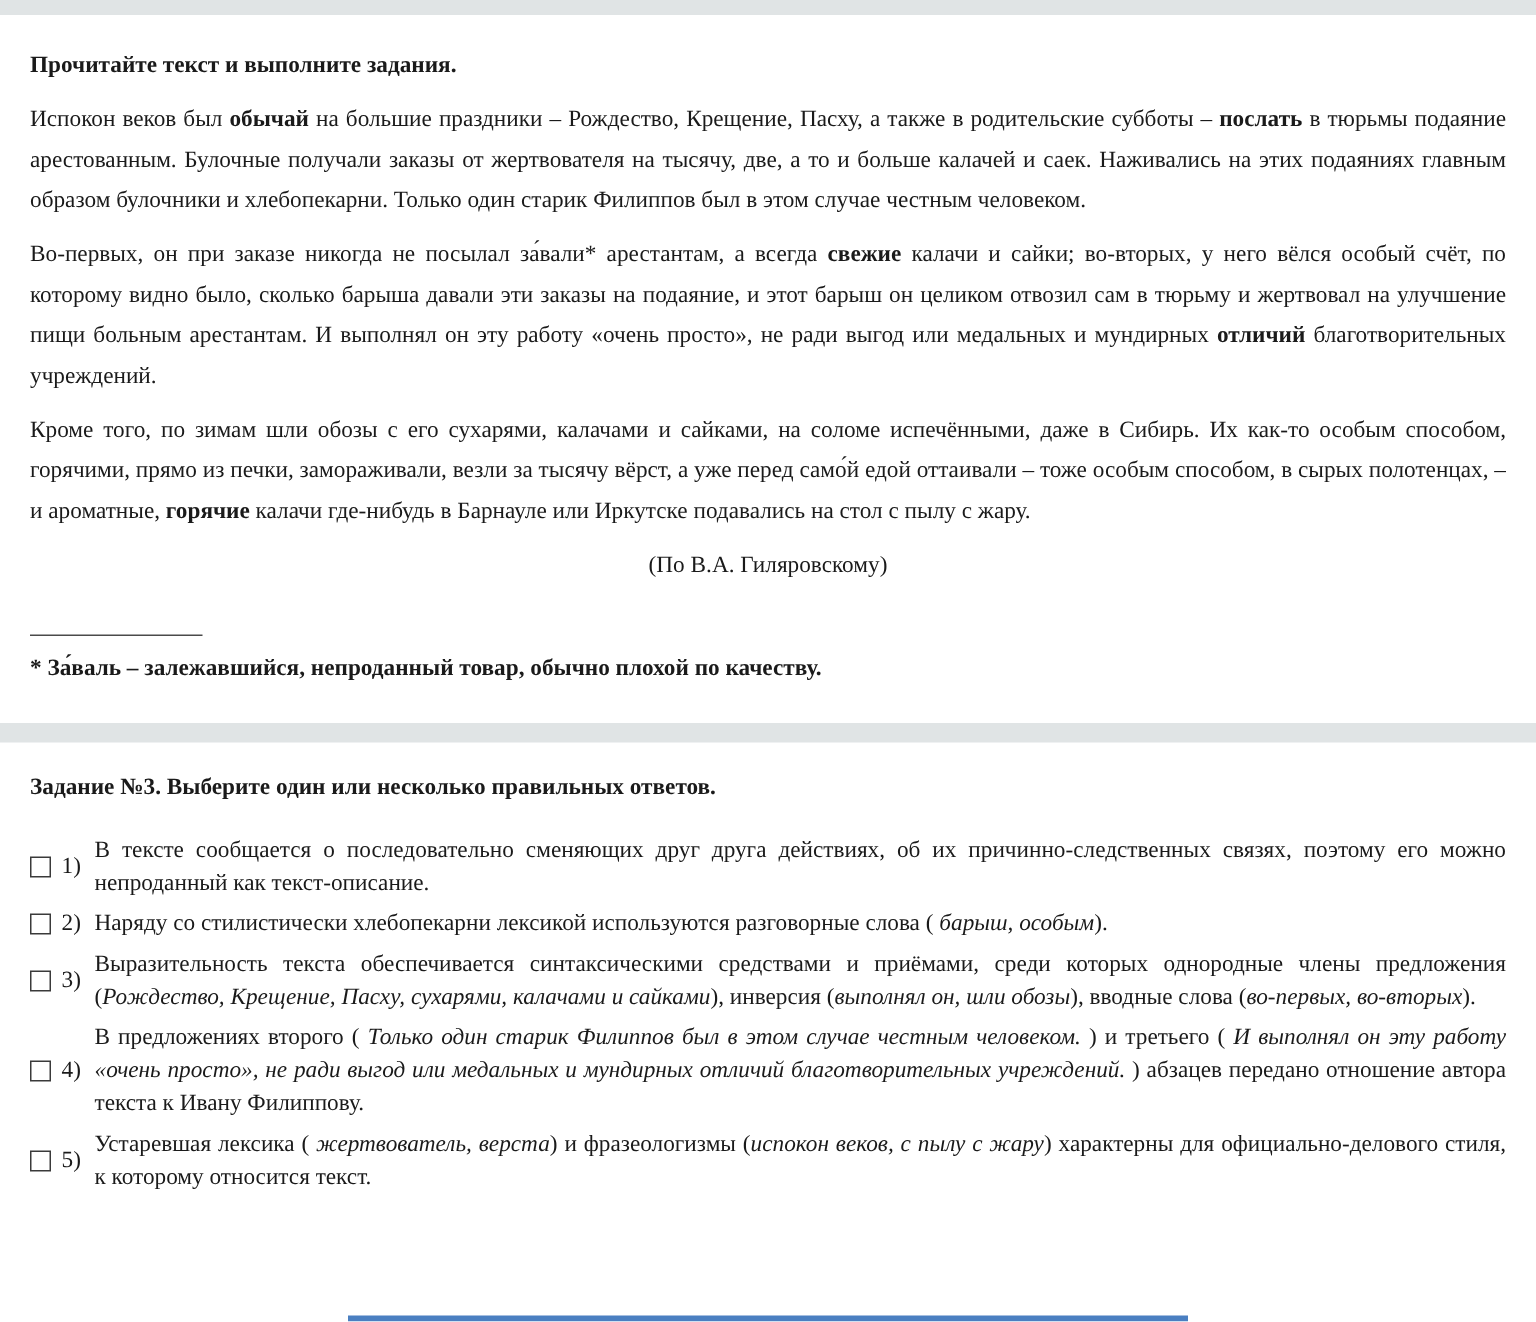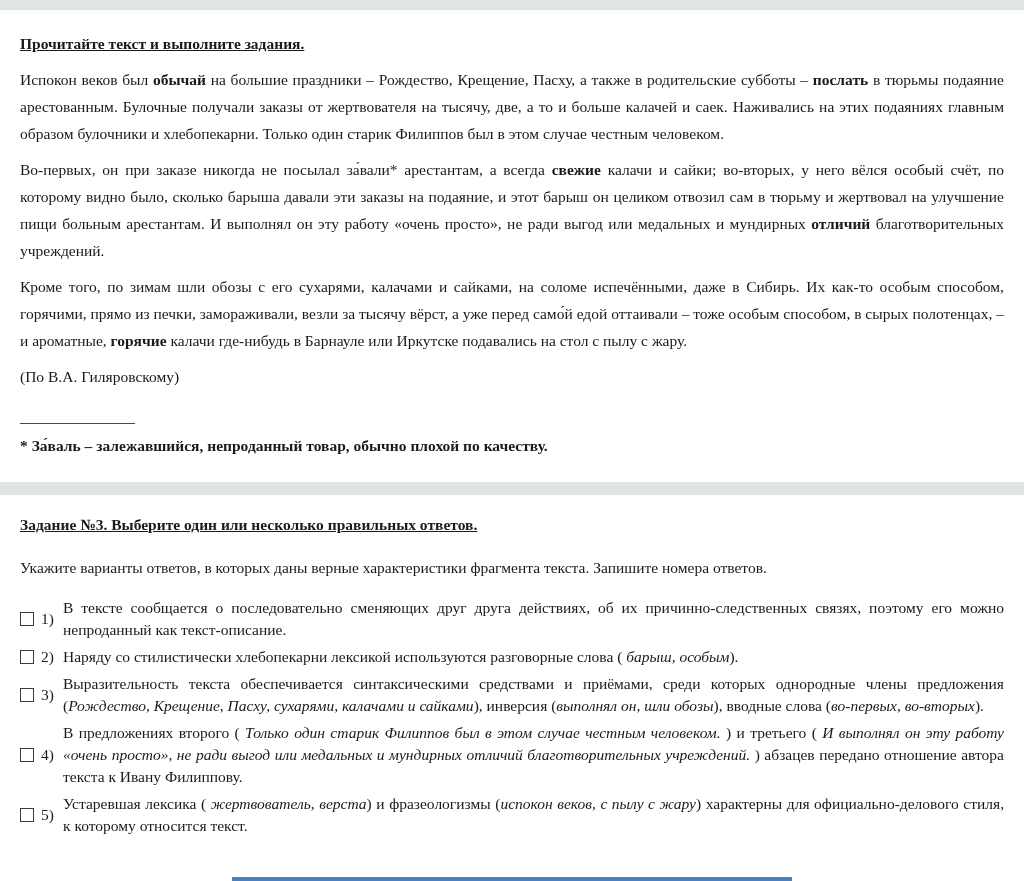--- a/index.html
+++ b/index.html
@@ -12,28 +12,28 @@
   body{
     width:1024px;height:881px;position:relative;overflow:hidden;
     background:#ffffff;color:var(--text);
     font-family:"Liberation Serif","DejaVu Serif",serif;
     font-size:15.5px;
   }
   .top-band{height:10px;background:var(--band);}
   .sep-band{height:13px;background:var(--band);margin:0;}
   .content{padding:0 20px;}
   .section-heading{
-    font-size:15.5px;font-weight:bold;margin:25px 0 14px 0;text-decoration:underline;
+    font-size:15.5px;font-weight:bold;margin:25px 0 14px 0;
   }
   .reading p.rp{
     margin:0 0 9px 0;line-height:1.74;text-align:justify;
   }
   .seg-bu{font-weight:bold;}
   .seg-i{font-style:italic;}
-  .attribution{margin:0;line-height:1.74;text-align:left;}
+  .attribution{margin:0;line-height:1.74;text-align:center;}
   .footnote-divider{
     width:115px;height:0;border-top:1px solid #4a4a4a;margin:32px 0 0 0;
   }
   .footnote{margin:10px 0 24px 0;line-height:1.6;font-weight:bold;}
   .task-heading{margin:21px 0 22px 0;}
   .instruction{margin:0 0 17px 0;line-height:1.5;}
   .options{display:block;}
   .option{
     display:flex;align-items:center;margin:0 0 5px 0;
   }
@@ -69,21 +69,20 @@
   <div class="footnote-divider"></div>
 
   <p class="footnote">* За́валь – залежавшийся, непроданный товар, обычно плохой по качеству.</p>
 </div>
 
 <div class="sep-band"></div>
 
 <div class="content task">
   <div class="section-heading task-heading">Задание №3. Выберите один или несколько правильных ответов.</div>
 
-  <p class="instruction">Укажите варианты ответов, в которых даны верные характеристики фрагмента текста. Запишите номера ответов.</p>
 
   <div class="options">
       <div class="option">
         <span class="checkbox"></span>
         <span class="num">1)</span>
         <p class="opt-text"><span>В тексте сообщается о последовательно сменяющих друг друга действиях, об их причинно-следственных связях, поэтому его можно непроданный как текст-описание.</span></p>
       </div>
       <div class="option">
         <span class="checkbox"></span>
         <span class="num">2)</span>

